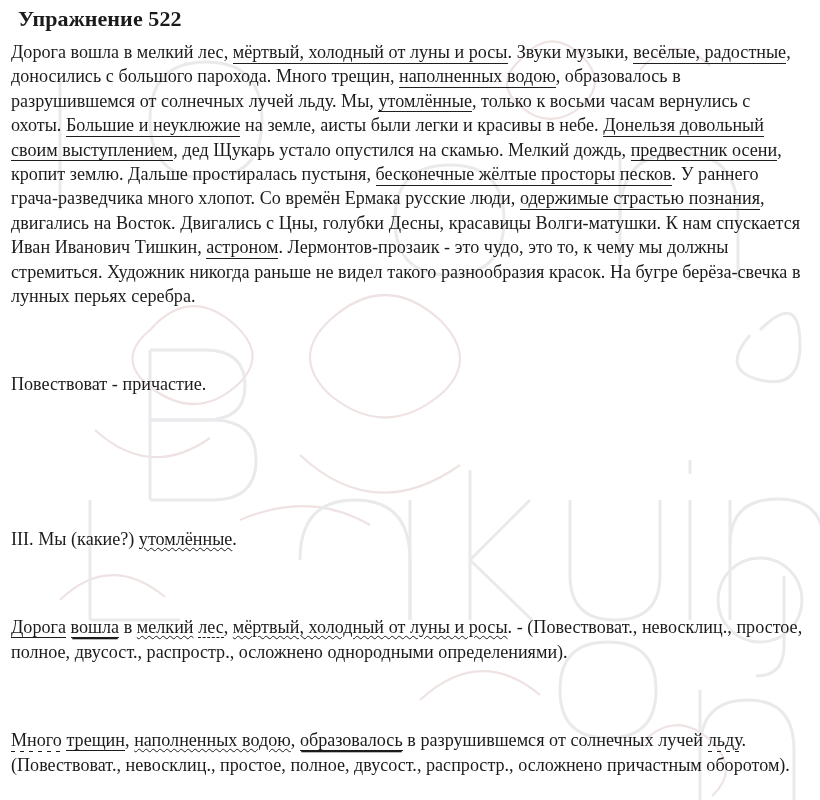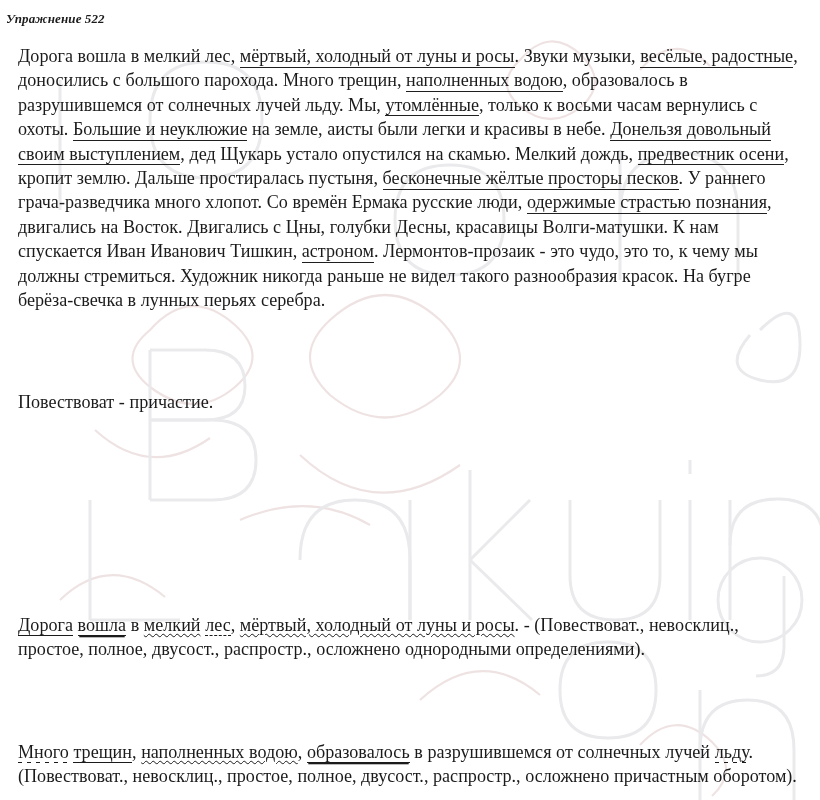--- a/index.html
+++ b/index.html
@@ -28,32 +28,31 @@
 
   
   #page {
     position: relative;
     z-index: 2;
     padding: 6px 10px 0 6px;
     box-sizing: border-box;
   }
 
   .exercise-title {
-    font-size: 13px;
+    font-size: 22px;
     font-weight: bold;
     line-height: 26px;
-    margin: 0 0 8px 0;
+    margin: 0 0 8px 12px;
     letter-spacing: 0.1px;
-    font-style: italic;
   }
 
   .para {
     font-size: 18.1px;
     line-height: 24.4px;
-    margin: 12px;
+    margin: 5px;
     text-align: left;
     word-spacing: 0.1px;
   }
 
   .gap-lg { height: 54px; }
   .gap-md { height: 30px; }
   
   .u-subject {
     border-bottom: 1.4px solid #1b1b1b;
   }
@@ -154,20 +153,21 @@
 
 
   <div class="gap-md"></div>
 
 
   <div class="gap-md"></div>
 
 
   <div class="gap-md"></div>
 
+  <p class="para"><span>III. Мы (какие?) </span><span class="u-wavy">утомлённые</span><span>.</span></p>
 
   <div class="gap-lg"></div>
 
   <p class="para"><span class="u-subject">Дорога</span><span> </span><span class="u-predicate">вошла</span><span> в </span><span class="u-wavy">мелкий</span><span> </span><span class="u-dashed">лес</span><span>, </span><span class="u-wavy">мёртвый, холодный от луны и росы</span><span>. - (Повествоват., невосклиц., простое, полное, двусост., распростр., осложнено однородными определениями).</span></p>
 
   <div class="gap-lg"></div>
 
   <p class="para"><span class="u-dashdot">Много</span><span> </span><span class="u-subject">трещин</span><span>, </span><span class="u-wavy">наполненных водою</span><span>, </span><span class="u-predicate">образовалось</span><span> в разрушившемся от солнечных лучей </span><span class="u-dashdot">льду</span><span>. (Повествоват., невосклиц., простое, полное, двусост., распростр., осложнено причастным оборотом).</span></p>
 
 </div>

